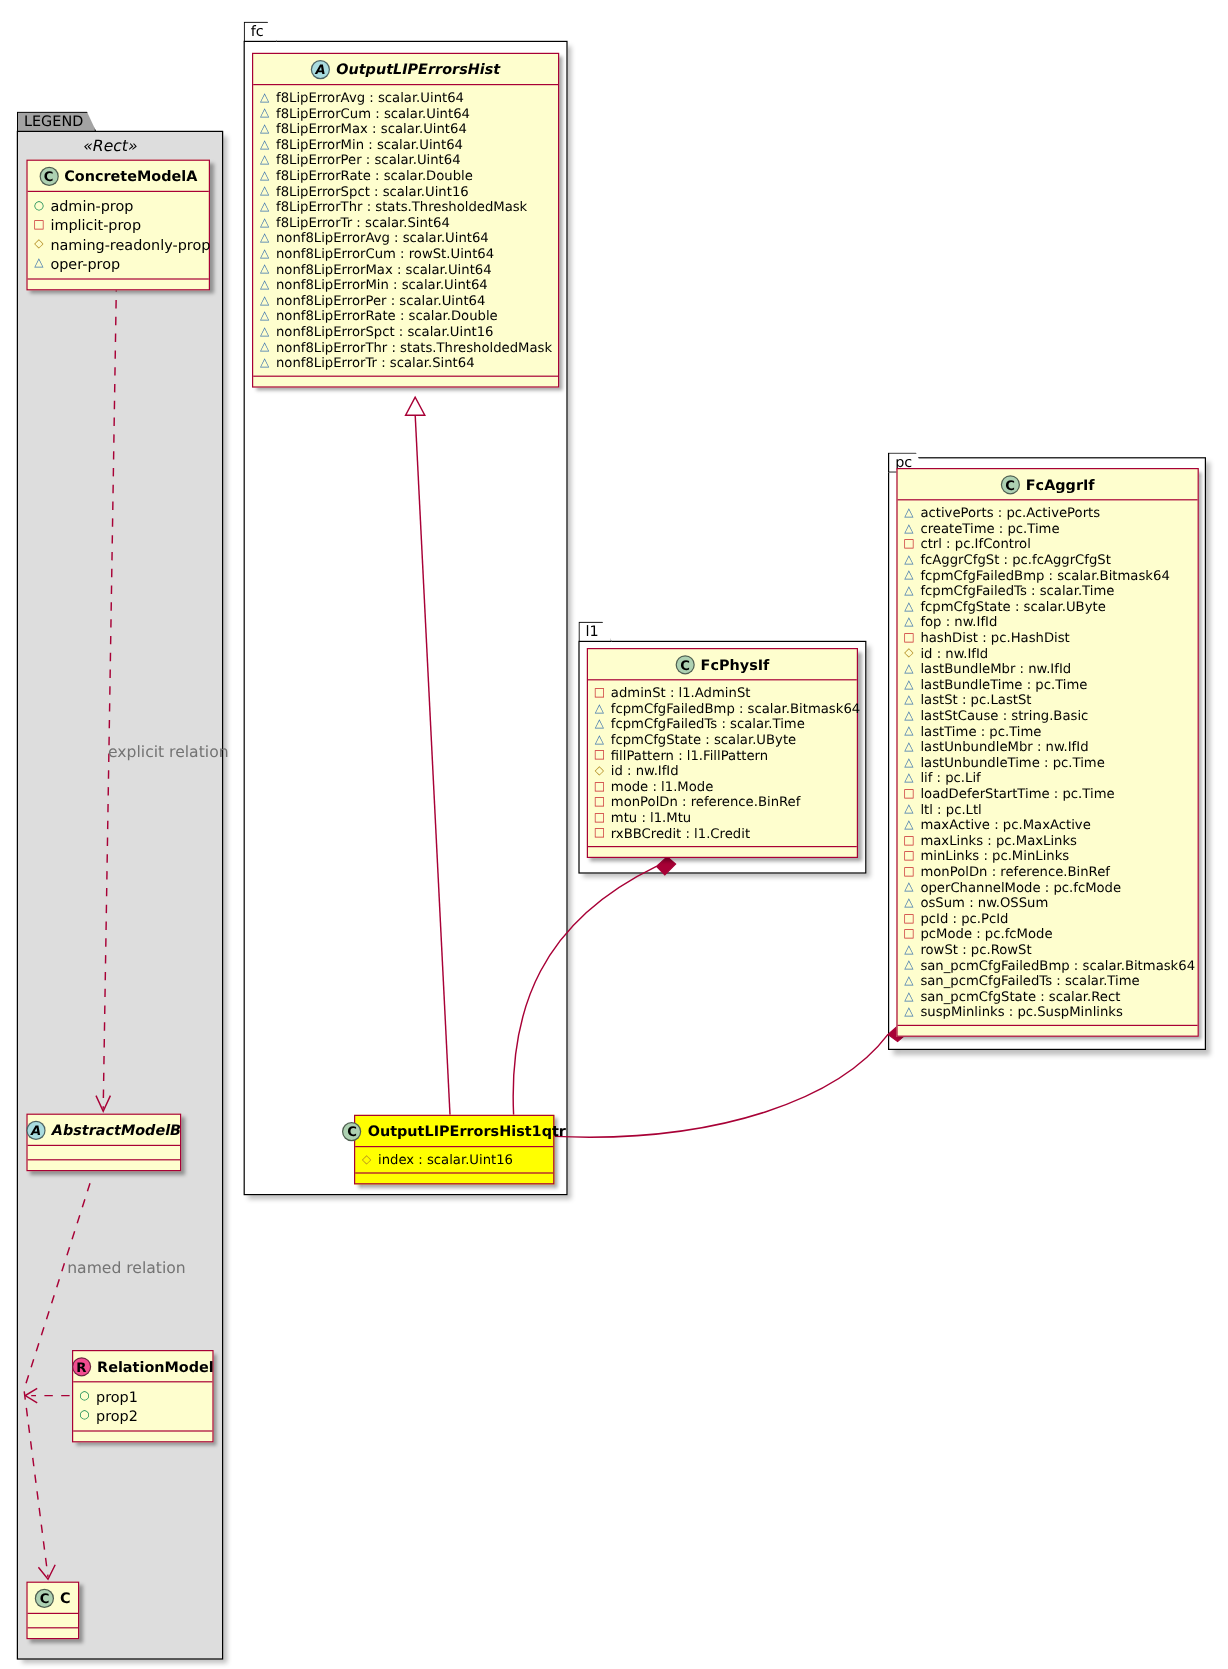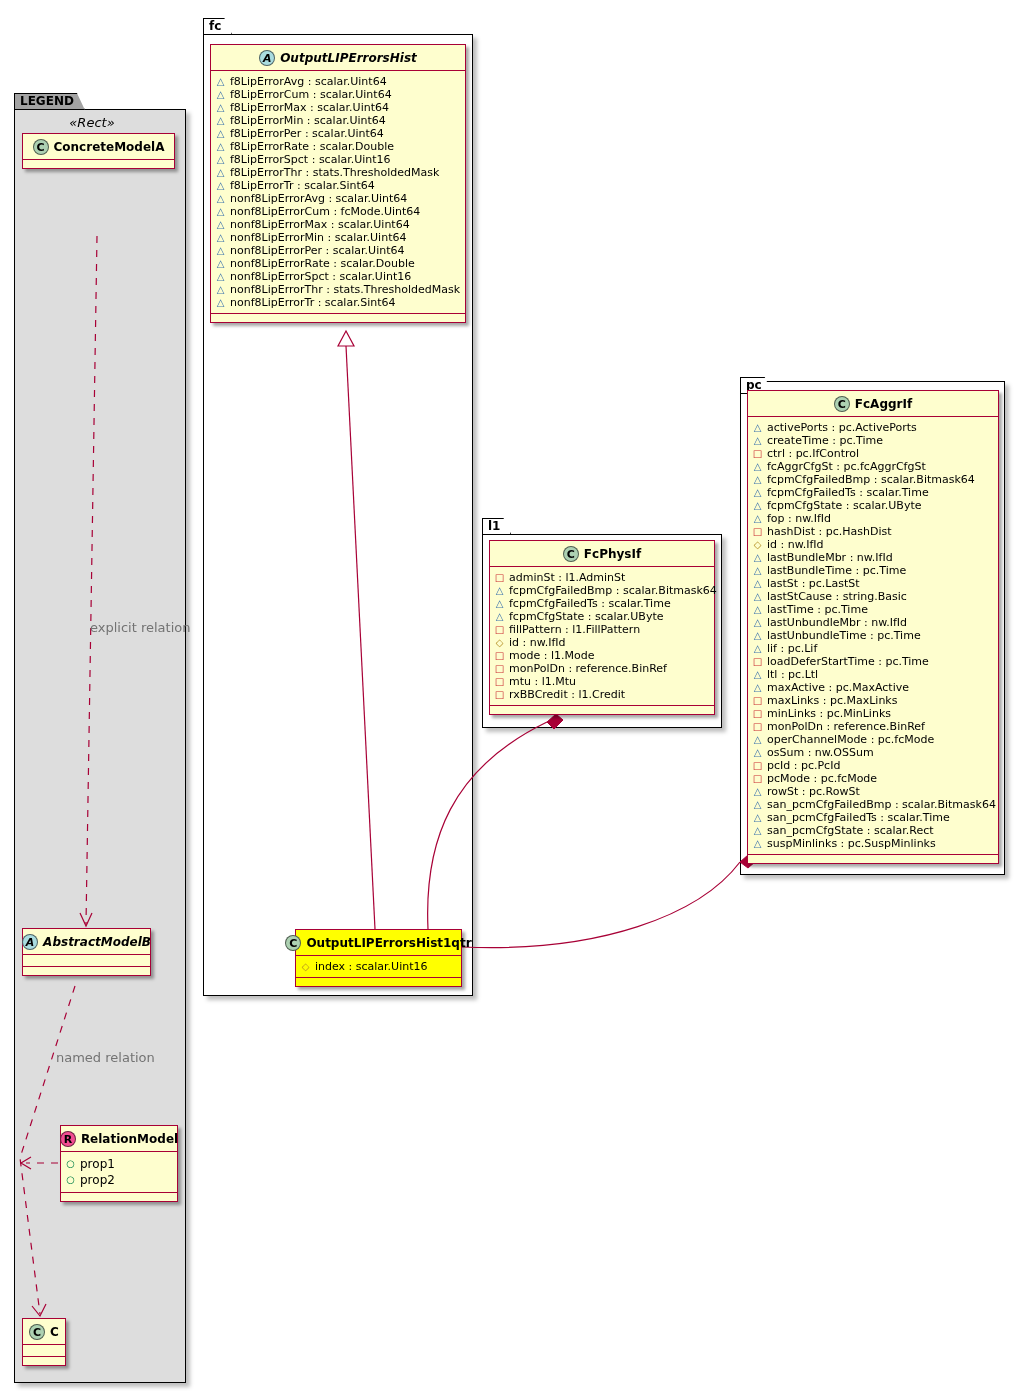--- a/index.html
+++ b/index.html
@@ -4,21 +4,21 @@
 <style>
   * { margin:0; padding:0; box-sizing:border-box; }
   html,body { background:#ffffff; font-family:"DejaVu Sans","Liberation Sans",sans-serif; }
   #canvas { position:relative; width:1023px; height:1391px; background:#fff; overflow:hidden; }
 
   
   .pkg-body { position:absolute; border:1.5px solid #000; background:#fff; z-index:1;
               box-shadow:4px 4px 4px rgba(0,0,0,0.25); }
   .pkg-body.legend-bg { background:#DDDDDD; }
   .pkg-tab { position:absolute; border:1.5px solid #000; background:#fff; z-index:3;
-             font-weight:bold; font-size:12px; height:17px; line-height:14px;
+             font-weight:normal; font-size:12px; height:17px; line-height:14px;
              padding:0 10px 0 5px; color:#000;
              clip-path:polygon(0 0, calc(100% - 8px) 0, 100% 100%, 0 100%); }
   .pkg-tab.legend-bg { background:#a3a3a3; }
   .stereotype { position:absolute; z-index:4; font-style:italic; font-size:13px;
                 text-align:center; color:#000; }
 
   
   .classbox { position:absolute; z-index:3; border:1px solid #A80036; background:#FEFECE;
               box-shadow:3px 3px 3px rgba(0,0,0,0.35); }
   .classbox.hl { background:#FFFF00; }
@@ -92,20 +92,41 @@
 
     <path class="rel-dash" d="M58,1163 L26,1163"></path>
     <polyline class="arrow" points="31,1157 21,1163 31,1169"></polyline>
   </svg>
 
   <div class="classbox legend-size" style="left:22px; top:133px; width:153px;">
     <div class="class-title">
       <span class="spot spot-c">C</span>
       <span class="class-name">ConcreteModelA</span>
     </div>
+    <div class="class-fields">
+  <div class="field-row">
+    <span class="ficon icon-admin"></span>
+    <span class="ftext">admin-prop</span>
+  </div>
+
+  <div class="field-row">
+    <span class="ficon icon-implicit"></span>
+    <span class="ftext">implicit-prop</span>
+  </div>
+
+  <div class="field-row">
+    <span class="ficon icon-naming"></span>
+    <span class="ftext">naming-readonly-prop</span>
+  </div>
+
+  <div class="field-row">
+    <span class="ficon icon-oper"></span>
+    <span class="ftext">oper-prop</span>
+  </div>
+</div>
     <div class="class-extra"></div>
   </div>
 
   <div class="classbox" style="left:22px; top:928px; width:129px;">
     <div class="class-title">
       <span class="spot spot-a">A</span>
       <span class="class-name abstract">AbstractModelB</span>
     </div>
     <div class="class-fields"></div>
     <div class="class-extra"></div>
@@ -190,21 +211,21 @@
     <span class="ftext">f8LipErrorTr : scalar.Sint64</span>
   </div>
 
   <div class="field-row">
     <span class="ficon icon-oper"></span>
     <span class="ftext">nonf8LipErrorAvg : scalar.Uint64</span>
   </div>
 
   <div class="field-row">
     <span class="ficon icon-oper"></span>
-    <span class="ftext">nonf8LipErrorCum : fcMode.Uint64</span>
+    <span class="ftext">nonf8LipErrorCum : rowSt.Uint64</span>
   </div>
 
   <div class="field-row">
     <span class="ficon icon-oper"></span>
     <span class="ftext">nonf8LipErrorMax : scalar.Uint64</span>
   </div>
 
   <div class="field-row">
     <span class="ficon icon-oper"></span>
     <span class="ftext">nonf8LipErrorMin : scalar.Uint64</span>

